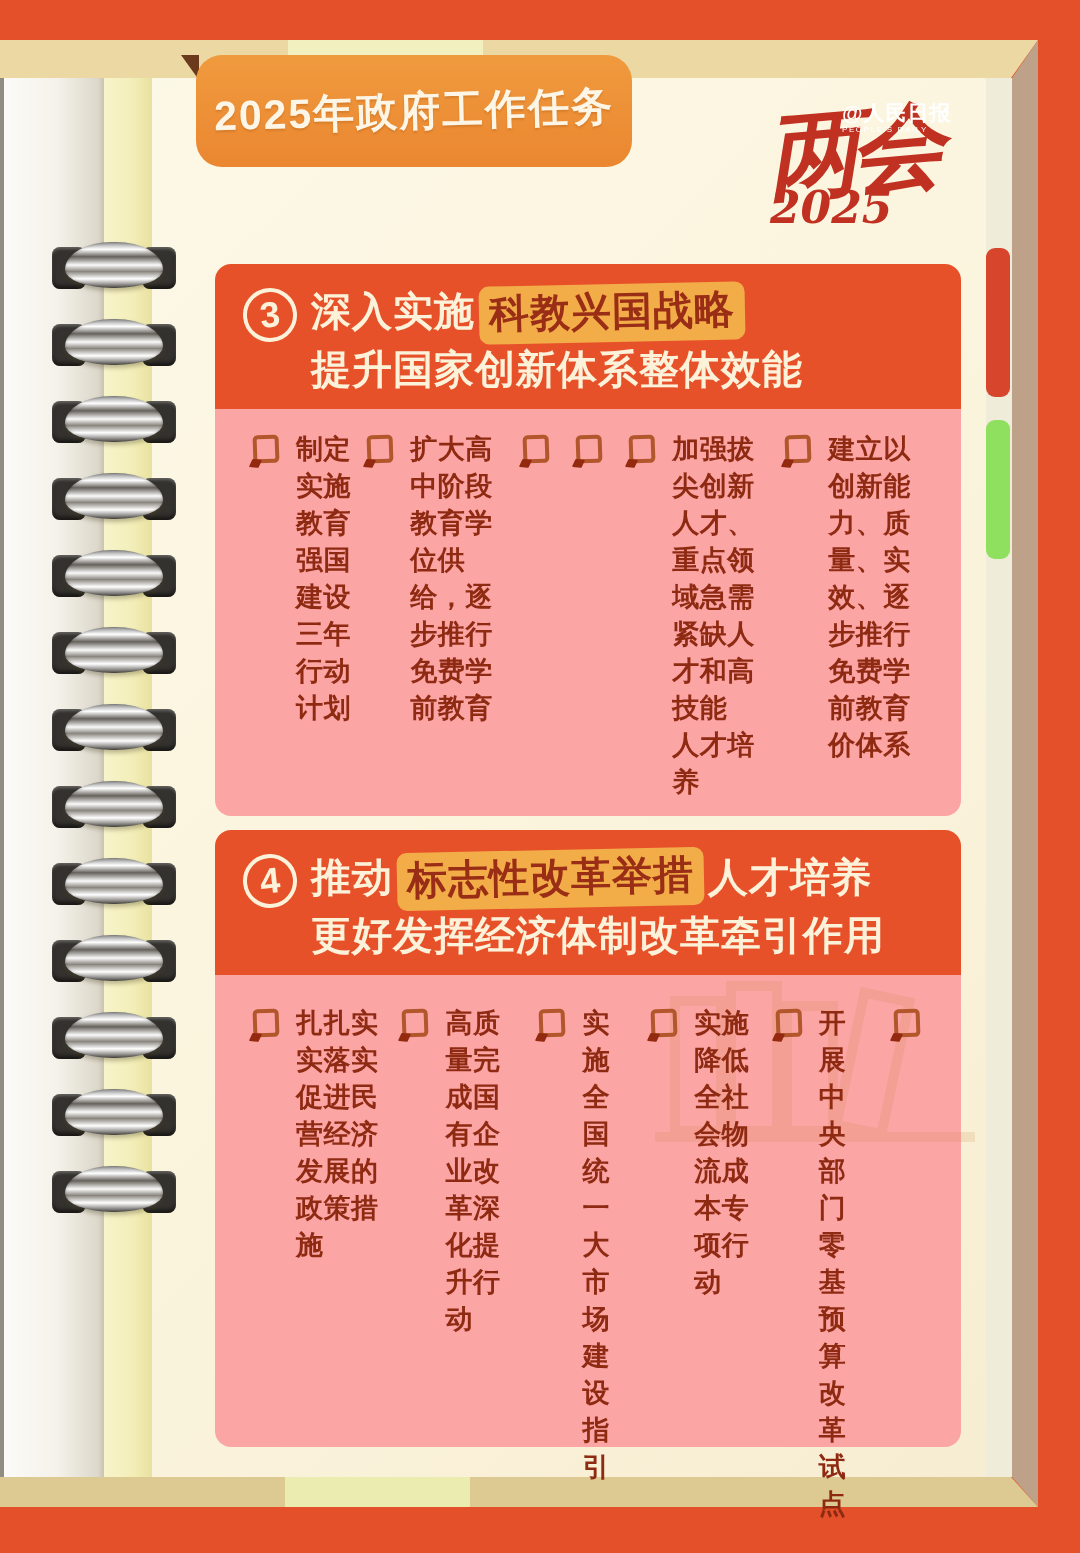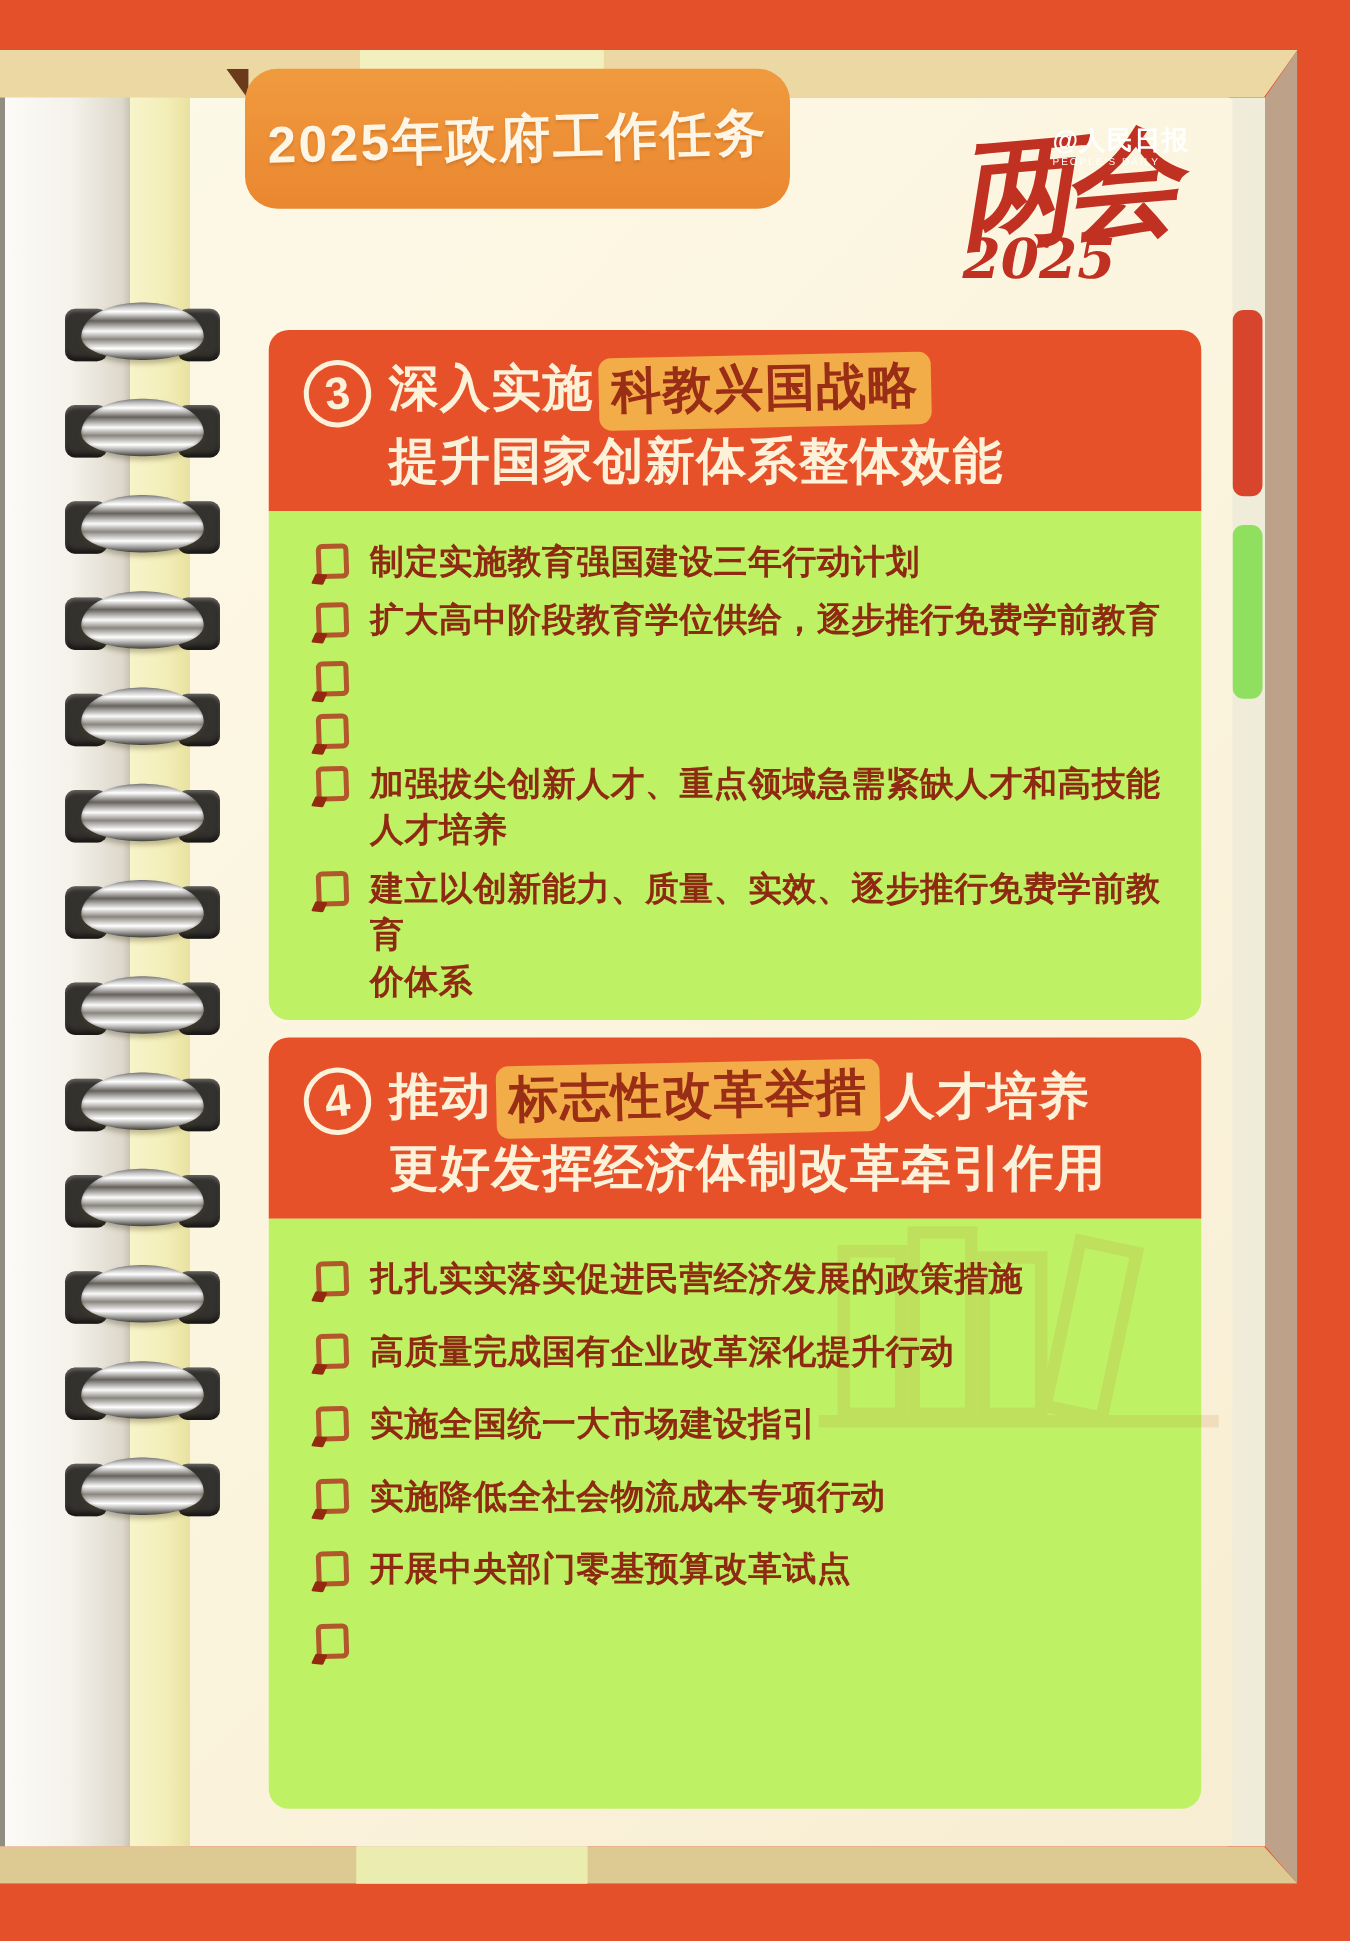--- a/index.html
+++ b/index.html
@@ -60,22 +60,22 @@
   
   .sec-header{position:absolute;left:215px;width:746px;height:145px;background:#e7512a;
     border-radius:16px 16px 0 0;display:flex;align-items:flex-start;padding:20px 0 0 16px;}
   .sec-header.h3{top:264px;} .sec-header.h4{top:830px;}
   .num-circle{flex:0 0 auto;width:54px;height:54px;border:4px solid #fcf2da;border-radius:50%;
     color:#fcf2da;font-size:36px;font-weight:700;display:flex;align-items:center;justify-content:center;
     margin:4px 14px 0 12px;transform:rotate(-6deg);}
   .sec-title{color:#fcf2da;font-size:40px;font-weight:700;letter-spacing:1px;line-height:1.38;}
   .sec-title .hl{display:inline-block;background:#f2ad49;color:#9a2d15;padding:0 10px 3px;
     border-radius:10px;transform:rotate(-1.2deg);margin:0 4px;}
-  .sec-body{position:absolute;left:215px;width:746px;background:#bef264;border-radius:0 0 16px 16px;
-    padding:22px 24px 0 38px;display:flex;flex-direction:column;gap:10px;}
+  .sec-body{position:absolute;left:215px;width:746px;background:#fca5a5;border-radius:0 0 16px 16px;
+    padding:22px 24px 0 38px;display:flex;flex-direction:row;gap:10px;}
   .sec-body.b3{top:409px;height:407px;}
   .sec-body.b4{top:975px;height:472px;padding-top:30px;gap:21px;}
   .item{display:flex;align-items:flex-start;position:relative;z-index:2;}
   .item .txt{font-size:27px;font-weight:700;color:#8e2a12;line-height:37px;white-space:pre-line;
     letter-spacing:.5px;}
   .chk{flex:0 0 auto;width:26px;height:28px;border:4px solid #b2572b;border-radius:5px;
     transform:rotate(-2deg);position:relative;margin:4px 17px 0 0;}
   .chk::after{content:"";position:absolute;left:-7px;bottom:-8px;width:10px;height:8px;
     background:#93290f;transform:skewX(-20deg) rotate(8deg);border-radius:1px;}
   

